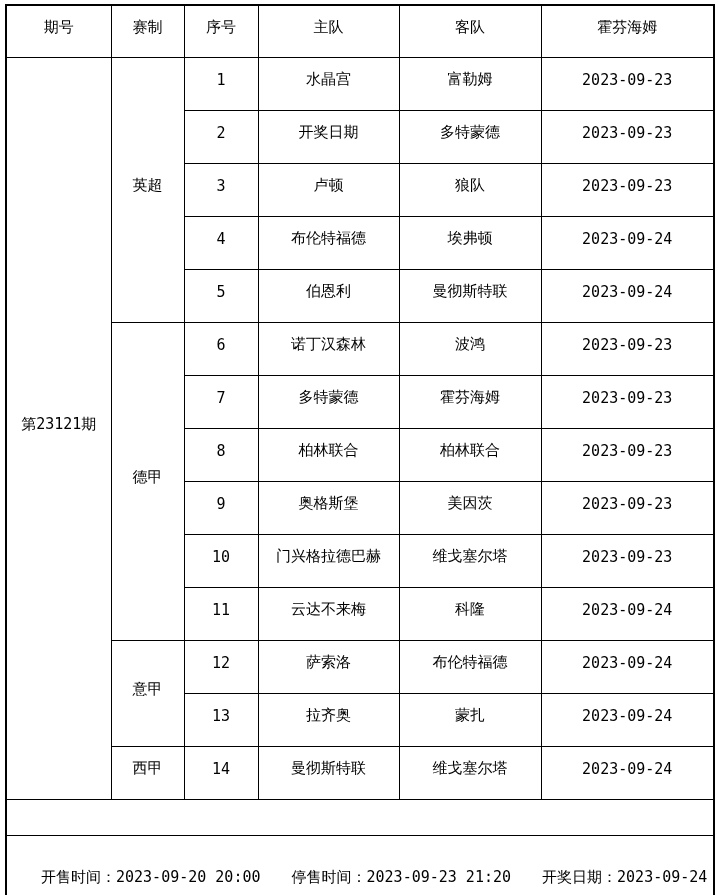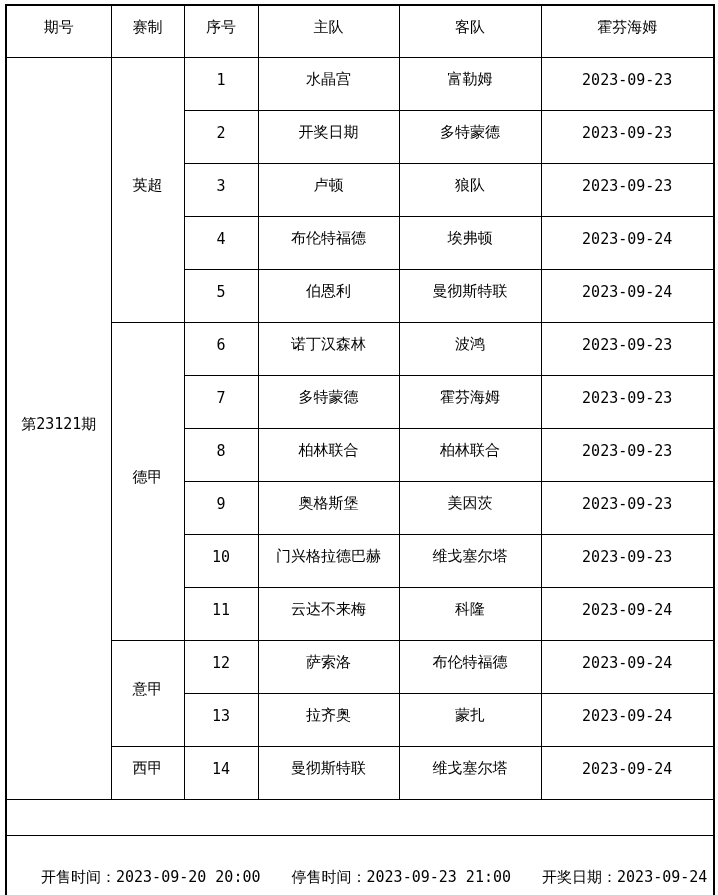--- a/index.html
+++ b/index.html
@@ -153,19 +153,19 @@
           <td>2023-09-24</td>
         </tr>
       </tbody>
     <tfoot>
       <tr class="spacer-row">
         <td colspan="6"></td>
       </tr>
       <tr class="footer-row">
         <td colspan="6">
           <span>开售时间：2023-09-20 20:00</span>
-          <span>停售时间：2023-09-23 21:00</span>
+          <span>停售时间：2023-09-23 21:20</span>
           <span>开奖日期：2023-09-24</span>
         </td>
       </tr>
     </tfoot>
   </table>
 </div>
 
 </body></html>

